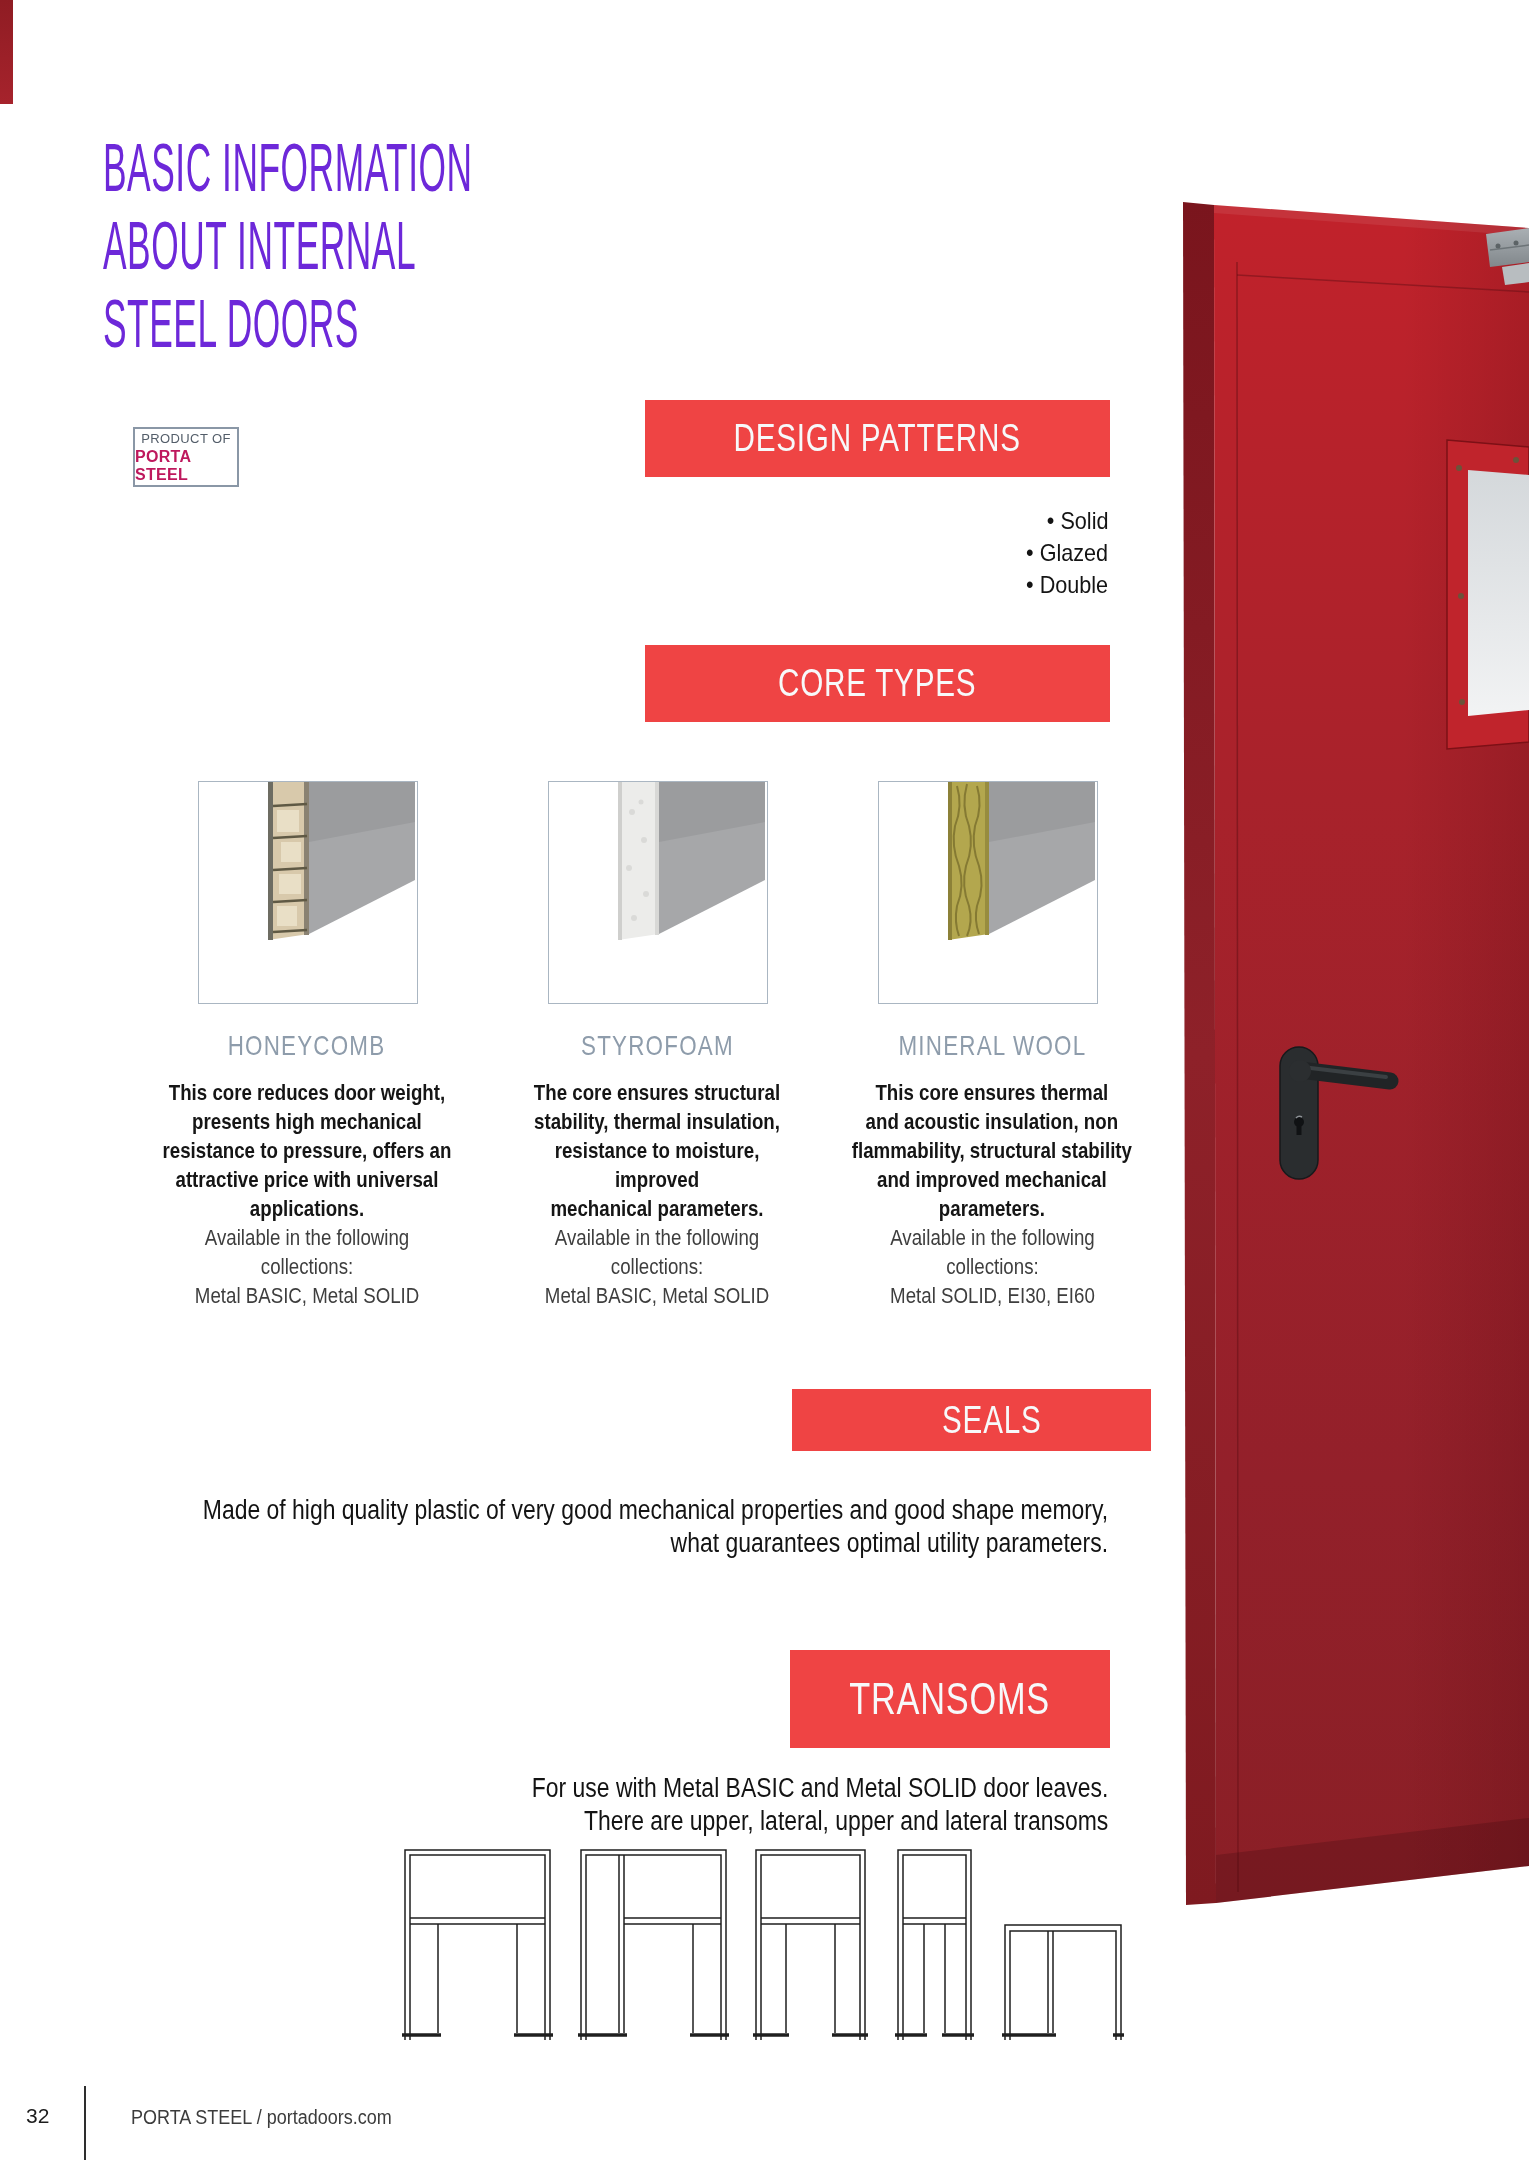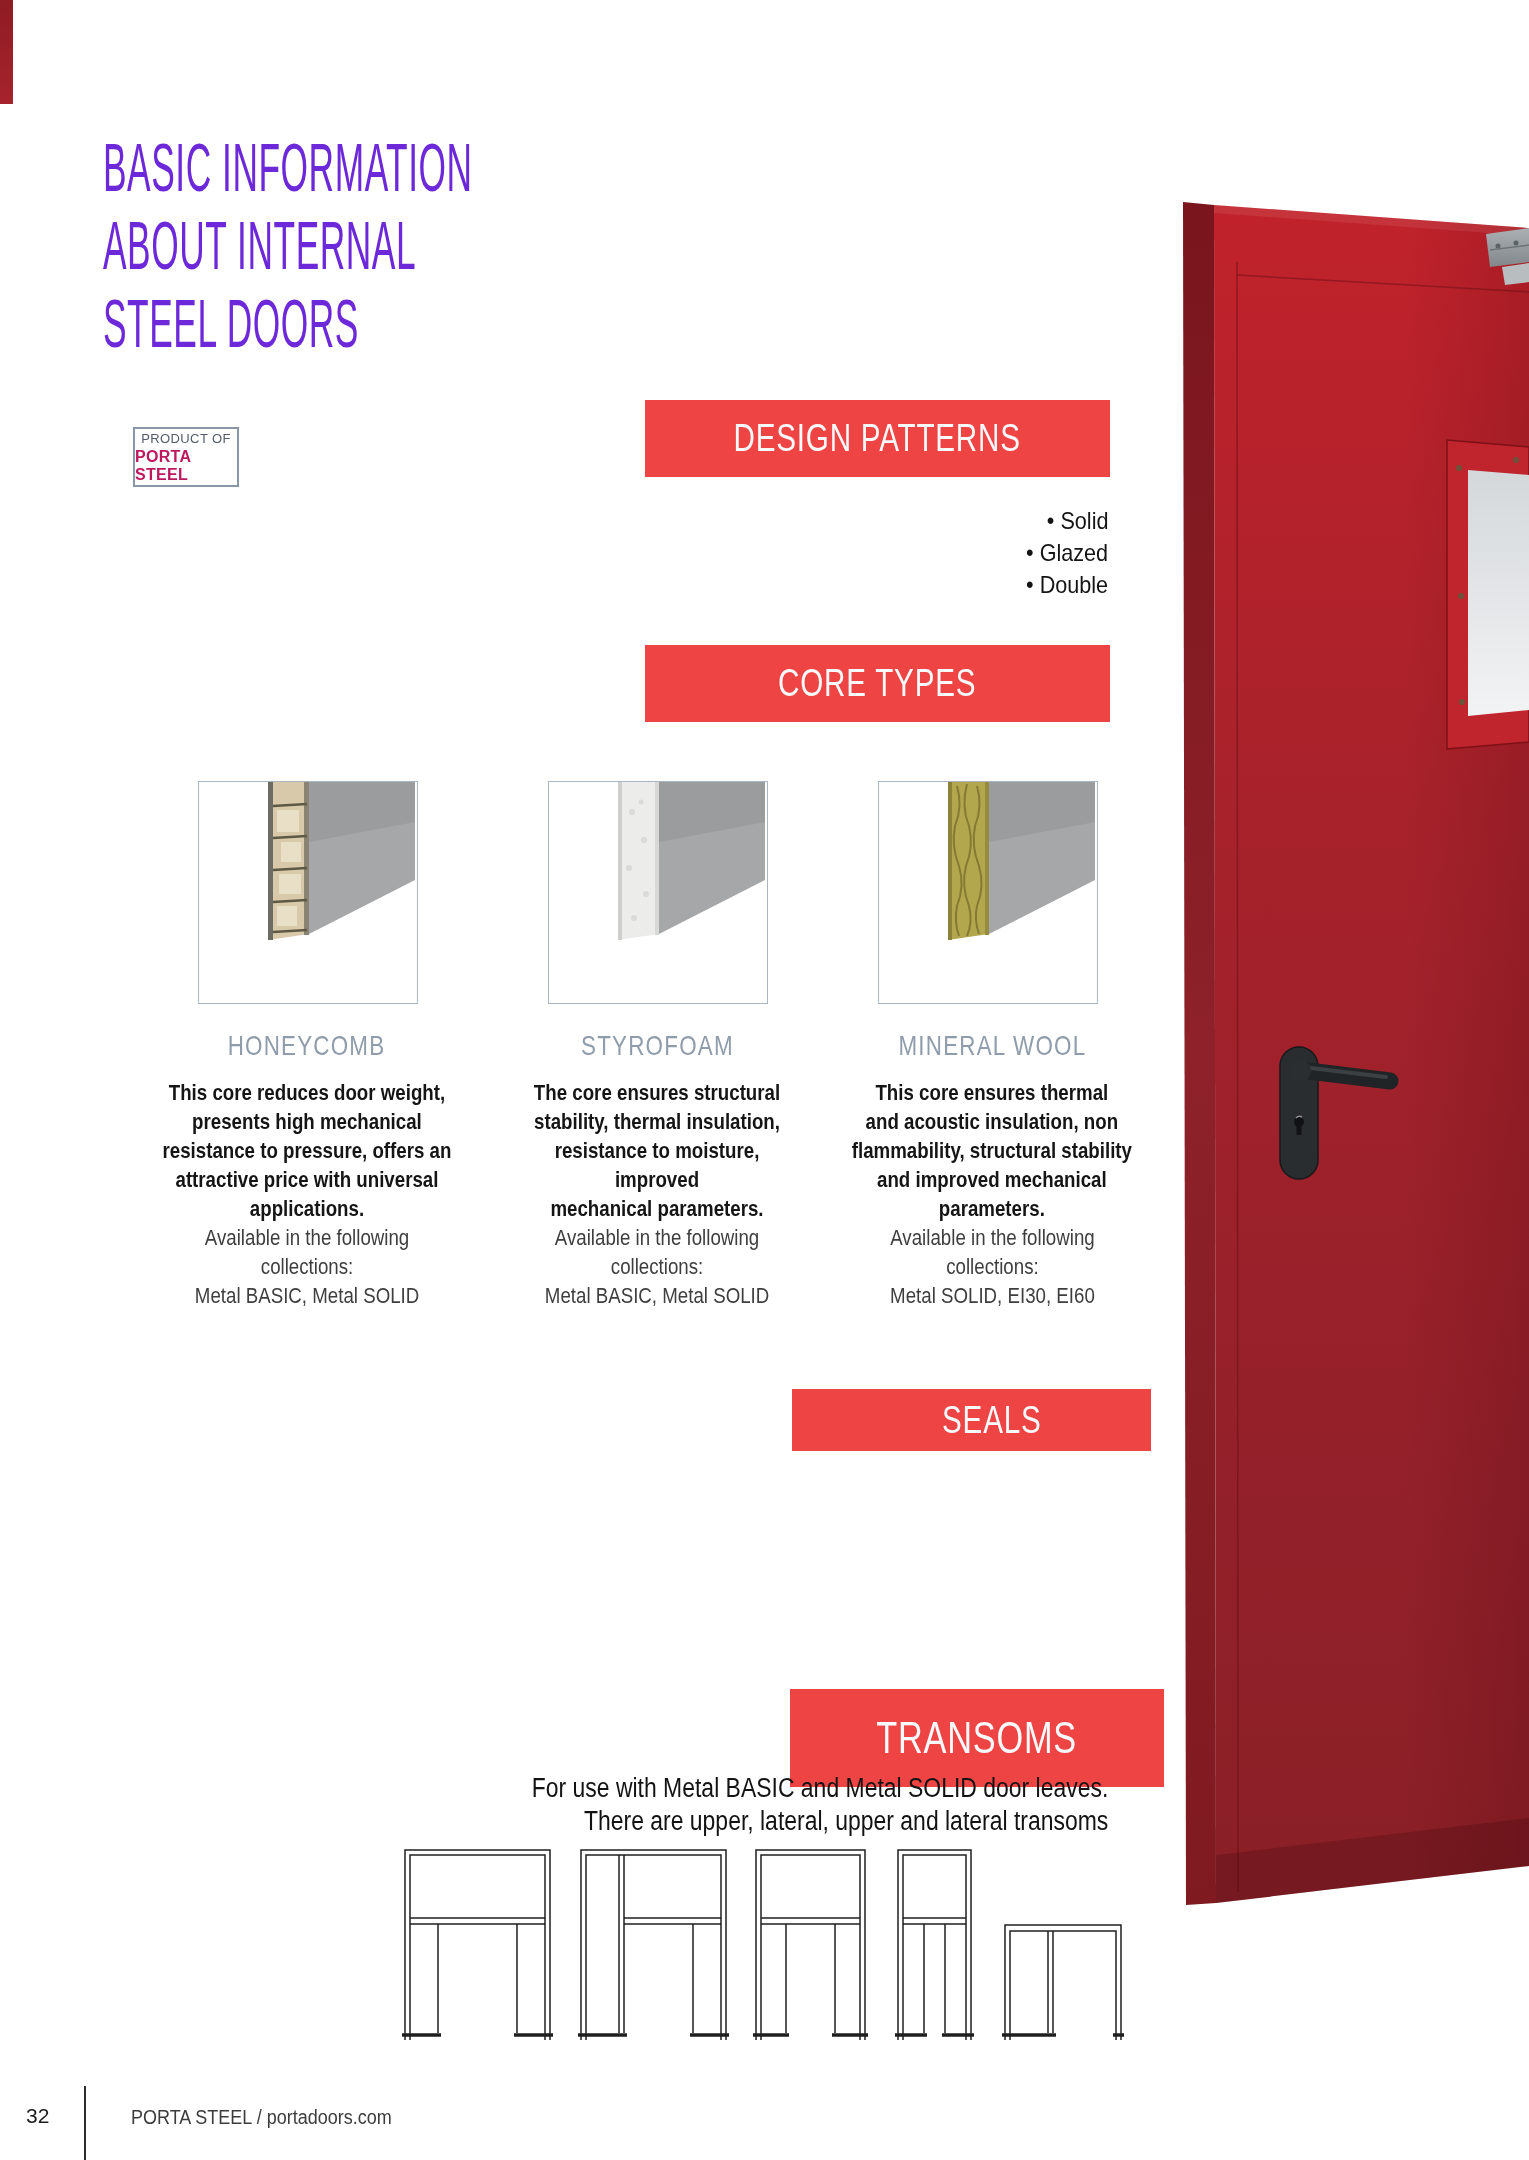--- a/index.html
+++ b/index.html
@@ -16,21 +16,21 @@
   #badge{left:133px;top:396px;width:102px;height:56px;border:2px solid #8a97a6;
          display:flex;flex-direction:column;align-items:center;justify-content:center;gap:2px;margin-top:31px;}
   #badge .l1{font-size:13px;color:#535d69;letter-spacing:.4px;}
   #badge .l2{font-size:16px;font-weight:bold;color:#be185d;letter-spacing:.3px;}
   
   .hdr{background:#ef4444;color:#f7f9fa;display:flex;align-items:center;justify-content:center;}
   .hdr .cx{transform:scaleX(.78);transform-origin:center;letter-spacing:1px;white-space:nowrap;}
   #hdr-design{left:645px;top:400px;width:465px;height:77px;font-size:38px;}
   #hdr-core{left:645px;top:645px;width:465px;height:77px;font-size:38px;}
   #hdr-seals{left:792px;top:1389px;width:318px;height:62px;font-size:38px;padding-left:41px;}
-  #hdr-transoms{left:790px;top:1650px;width:374px;height:98px;font-size:44px;margin-top:39px;}
+  #hdr-transoms{left:790px;top:1650px;width:320px;height:98px;font-size:44px;}
   
   #bullets{right:421px;top:505px;text-align:right;font-size:24px;line-height:32px;color:#141414;}
   #bullets .cx{transform:scaleX(.9);transform-origin:right top;}
   
   .tile{width:218px;height:221px;border:1px solid #aab6c2;background:#fff;}
   #tile-1{left:198px;top:781px;} #tile-2{left:548px;top:781px;} #tile-3{left:878px;top:781px;}
   
   .caption{width:340px;text-align:center;font-size:28px;color:#8e9cab;}
   .caption .cx{transform:scaleX(.8);transform-origin:center top;letter-spacing:1.5px;white-space:nowrap;}
   #cap-1{left:137px;top:1030px;} #cap-2{left:487px;top:1030px;} #cap-3{left:822px;top:1030px;}
@@ -176,20 +176,24 @@
 and improved mechanical
 parameters.</span>
     <span class="cx avail">Available in the following
 collections:
 Metal SOLID, EI30, EI60</span>
   </div>
 
   <div id="hdr-seals" class="abs hdr">
     <span class="cx">SEALS</span>
   </div>
+  <div id="seals-text" class="abs para">
+    <span class="cx">Made of high quality plastic of very good mechanical properties and good shape memory,
+what guarantees optimal utility parameters.</span>
+  </div>
 
   <div id="hdr-transoms" class="abs hdr">
     <span class="cx">TRANSOMS</span>
   </div>
   <div id="transoms-text" class="abs para">
     <span class="cx">For use with Metal BASIC and Metal SOLID door leaves.
 There are upper, lateral, upper and lateral transoms</span>
   </div>
 
   <svg class="abs" style="left:400px;top:1845px;" width="725" height="205" viewBox="0 0 725 205">

